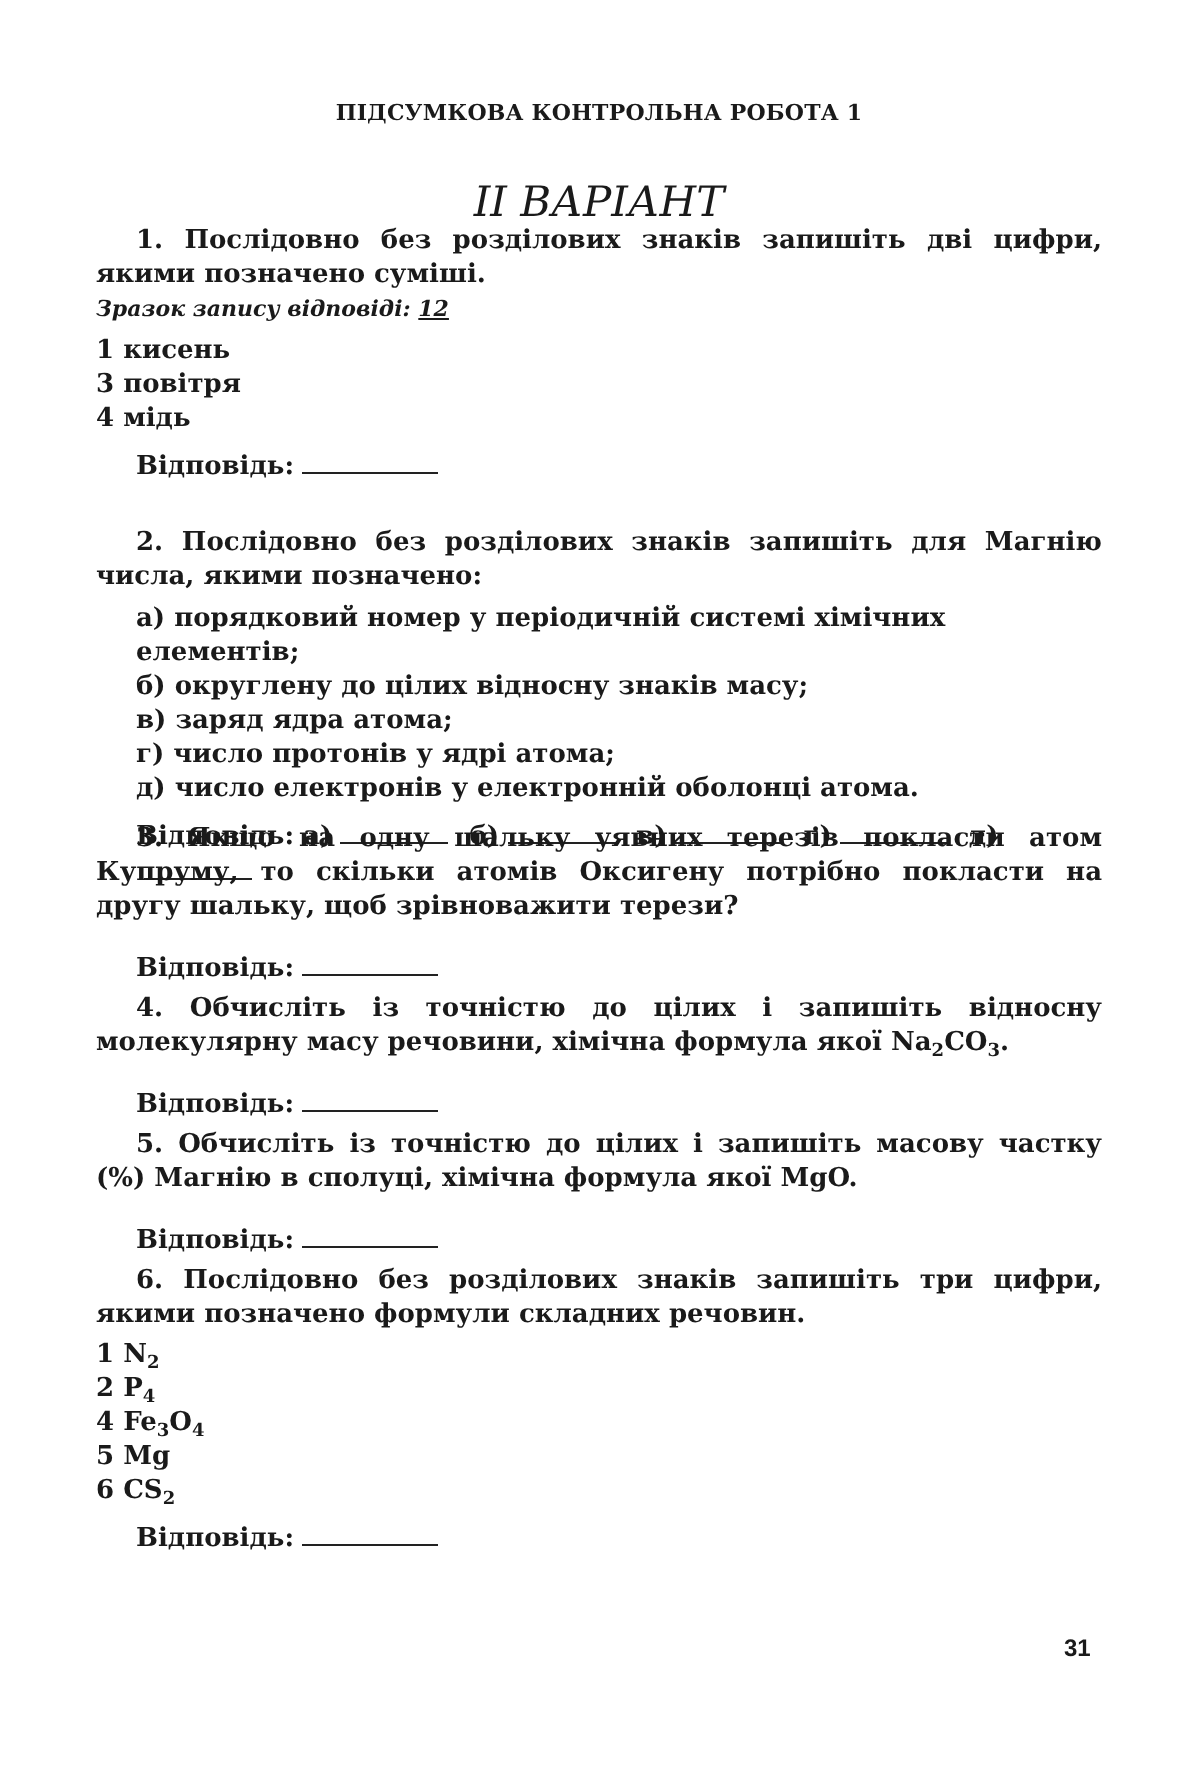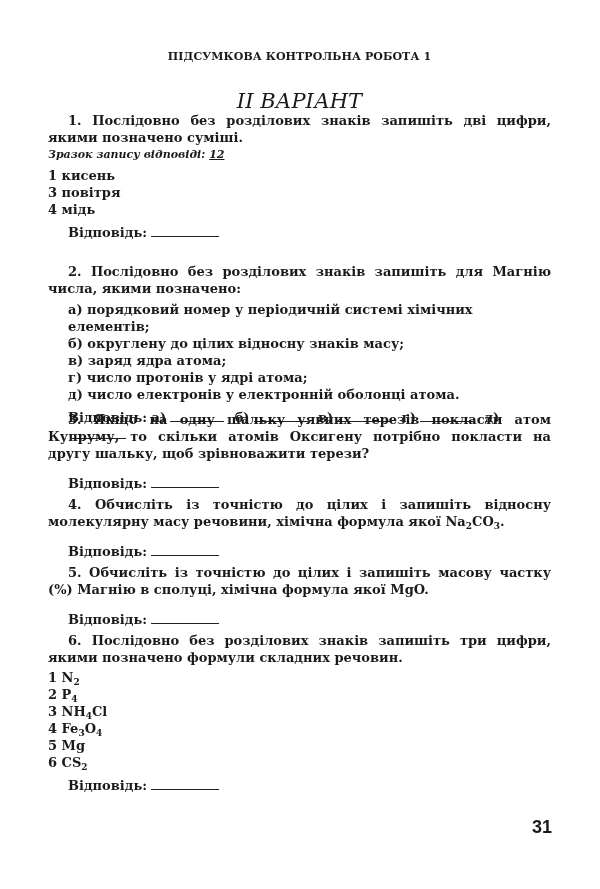--- a/index.html
+++ b/index.html
@@ -15,21 +15,21 @@
        text-indent: 20px; margin: 0; }
   .sample { text-align: left; font-style: italic; font-weight: bold; font-size: 11px; line-height: 17px; }
   .sample .u { text-decoration: underline; }
   .opt { font-weight: bold; font-size: 13px; line-height: 17px; }
   .sub { padding-left: 20px; font-weight: bold; font-size: 13px; line-height: 17px; }
   .ans { padding-left: 20px; font-weight: bold; font-size: 13px; line-height: 17px; }
   .blank { display: inline-block; width: 68px; border-bottom: 1px solid #222; height: 12px; vertical-align: baseline; margin-left: 4px; }
   .blank.s { width: 54px; margin: 0 6px 0 4px; }
   sub { font-size: 9px; vertical-align: -3px; line-height: 0; }
   .pagenum { position: absolute; left: 532px; top: 817px; font-family: "Liberation Sans", sans-serif;
-             font-weight: bold; font-size: 18px; }
+             font-weight: bold; font-size: 12px; }
 </style>
 </head>
 <body>
 
 <div class="page">
   <div class="title">ПІДСУМКОВА КОНТРОЛЬНА РОБОТА 1</div>
   <div class="variant">ІІ ВАРІАНТ</div>
 
   <div class="block" style="top:112px">
     <p class="q">1. Послідовно без розділових знаків запишіть дві цифри, якими позначено суміші.</p>
@@ -80,21 +80,20 @@
     <p class="q">5. Обчисліть із точністю до цілих і запишіть масову частку (%) Магнію в сполуці, хімічна формула якої MgO.</p>
     <div style="height:13px"></div>
     <div class="ans"><span>Відповідь:</span><span class="blank"></span></div>
   </div>
 
   <div class="block" style="top:632px">
     <p class="q">6. Послідовно без розділових знаків запишіть три цифри, якими позначено формули складних речовин.</p>
     <div style="height:3px"></div>
     <div class="opt"><span>1</span> <span><span>N</span><sub>2</sub></span></div>
     <div class="opt"><span>2</span> <span><span>P</span><sub>4</sub></span></div>
-    <div class="opt"><span>3</span> <span><span>NH</span><sub>4</sub><span>Cl</span></span></div>
     <div class="opt"><span>4</span> <span><span>Fe</span><sub>3</sub><span>O</span><sub>4</sub></span></div>
     <div class="opt"><span>5</span> <span><span>Mg</span></span></div>
     <div class="opt"><span>6</span> <span><span>CS</span><sub>2</sub></span></div>
     <div style="height:6px"></div>
     <div class="ans"><span>Відповідь:</span><span class="blank"></span></div>
   </div>
 </div>
 
 <div class="pagenum">31</div>
 

